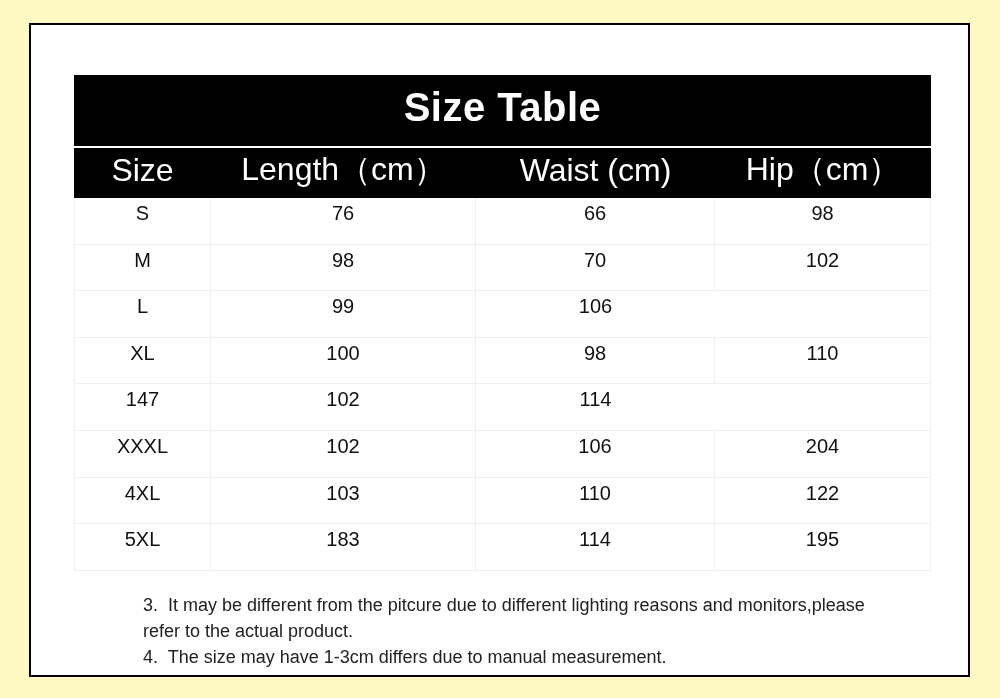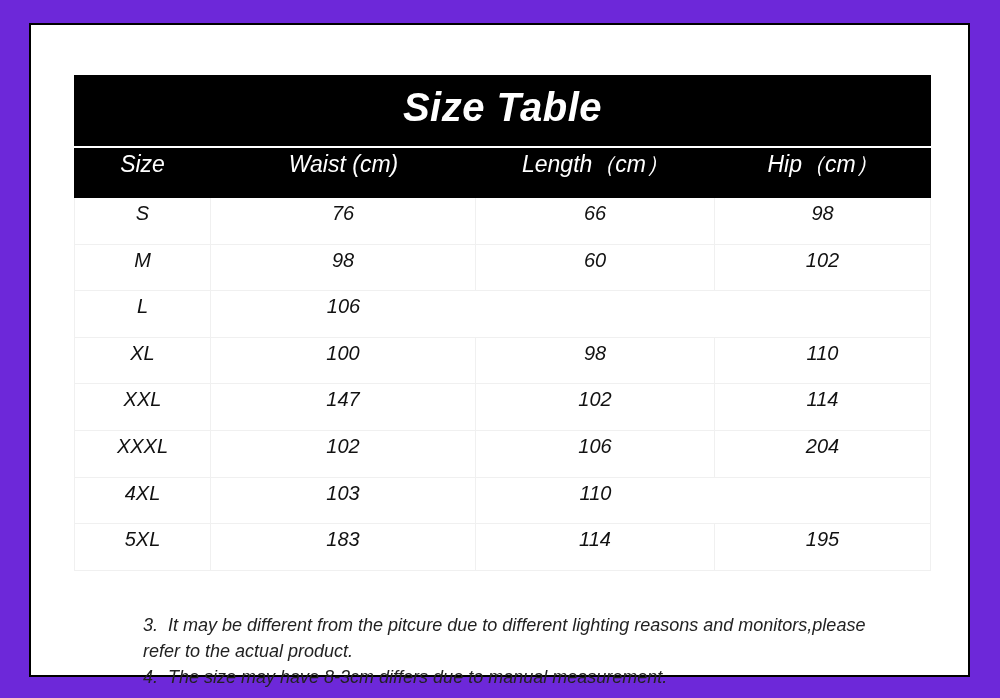--- a/index.html
+++ b/index.html
@@ -4,24 +4,23 @@
 <style>
   html, body {
     margin: 0;
     padding: 0;
     background: #ffffff;
   }
   .canvas {
     position: relative;
     width: 1000px;
     height: 698px;
-    background: #6d28d9;
+    background: #fef9c3;
     font-family: "Liberation Sans", sans-serif;
     overflow: hidden;
-    font-style: italic;
   }
   .frame {
     position: absolute;
     left: 29px;
     top: 23px;
     width: 941px;
     height: 654px;
     border: 2px solid #000000;
     box-sizing: border-box;
     background: #ffffff;
@@ -48,21 +47,21 @@
     padding-bottom: 6px;
   }
   .header-row {
     height: 50px;
     background: #000000;
     display: grid;
     grid-template-columns: 137px 265px 239px 216px;
   }
   .header-cell {
     color: #ffffff;
-    font-size: 23px;
+    font-size: 32px;
     display: flex;
     align-items: center;
     justify-content: center;
     padding-bottom: 17px;
     box-sizing: border-box;
   }
   .tbody {
     border-left: 1px solid #f0f0f0;
     border-right: 1px solid #f0f0f0;
     box-sizing: border-box;
@@ -102,70 +101,71 @@
 <div class="canvas">
   <div class="frame">
 
     <div class="size-table" style="position:absolute; left:43px; top:50px;">
       <div class="title-bar">
         <span class="title-text">Size Table</span>
       </div>
 
       <div class="header-row">
           <div class="header-cell">Size</div>
+          <div class="header-cell">Length（cm）</div>
           <div class="header-cell">Waist (cm)</div>
-          <div class="header-cell">Length（cm）</div>
           <div class="header-cell">Hip（cm）</div>
         </div>
 
       <div class="tbody">
           <div class="trow">
             <div class="tcell">S</div>
             <div class="tcell">76</div>
             <div class="tcell">66</div>
             <div class="tcell">98</div>
           </div>
           <div class="trow">
             <div class="tcell">M</div>
             <div class="tcell">98</div>
-            <div class="tcell">60</div>
+            <div class="tcell">70</div>
             <div class="tcell">102</div>
           </div>
           <div class="trow">
             <div class="tcell">L</div>
+            <div class="tcell">99</div>
             <div class="tcell">106</div>
           </div>
           <div class="trow">
             <div class="tcell">XL</div>
             <div class="tcell">100</div>
             <div class="tcell">98</div>
             <div class="tcell">110</div>
           </div>
           <div class="trow">
-            <div class="tcell">XXL</div>
             <div class="tcell">147</div>
             <div class="tcell">102</div>
             <div class="tcell">114</div>
           </div>
           <div class="trow">
             <div class="tcell">XXXL</div>
             <div class="tcell">102</div>
             <div class="tcell">106</div>
             <div class="tcell">204</div>
           </div>
           <div class="trow">
             <div class="tcell">4XL</div>
             <div class="tcell">103</div>
             <div class="tcell">110</div>
+            <div class="tcell">122</div>
           </div>
           <div class="trow">
             <div class="tcell">5XL</div>
             <div class="tcell">183</div>
             <div class="tcell">114</div>
             <div class="tcell">195</div>
           </div>
         </div>
     </div>
 
-    <div class="notes" style="position:absolute; left:112px; top:587px;"><div>3.  It may be different from the pitcure due to different lighting reasons and monitors,please</div><div>refer to the actual product.</div><div>4.  The size may have 8-3cm differs due to manual measurement.</div></div>
+    <div class="notes" style="position:absolute; left:112px; top:567px;"><div>3.  It may be different from the pitcure due to different lighting reasons and monitors,please</div><div>refer to the actual product.</div><div>4.  The size may have 1-3cm differs due to manual measurement.</div></div>
 
   </div>
 </div>
 
 </body></html>

